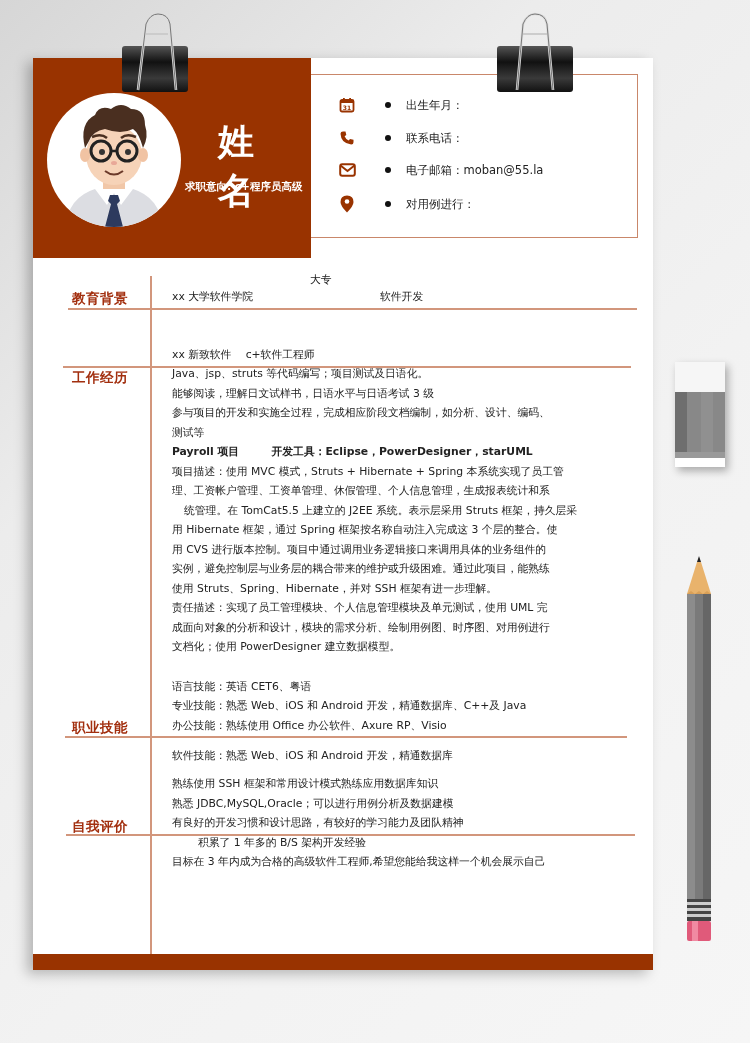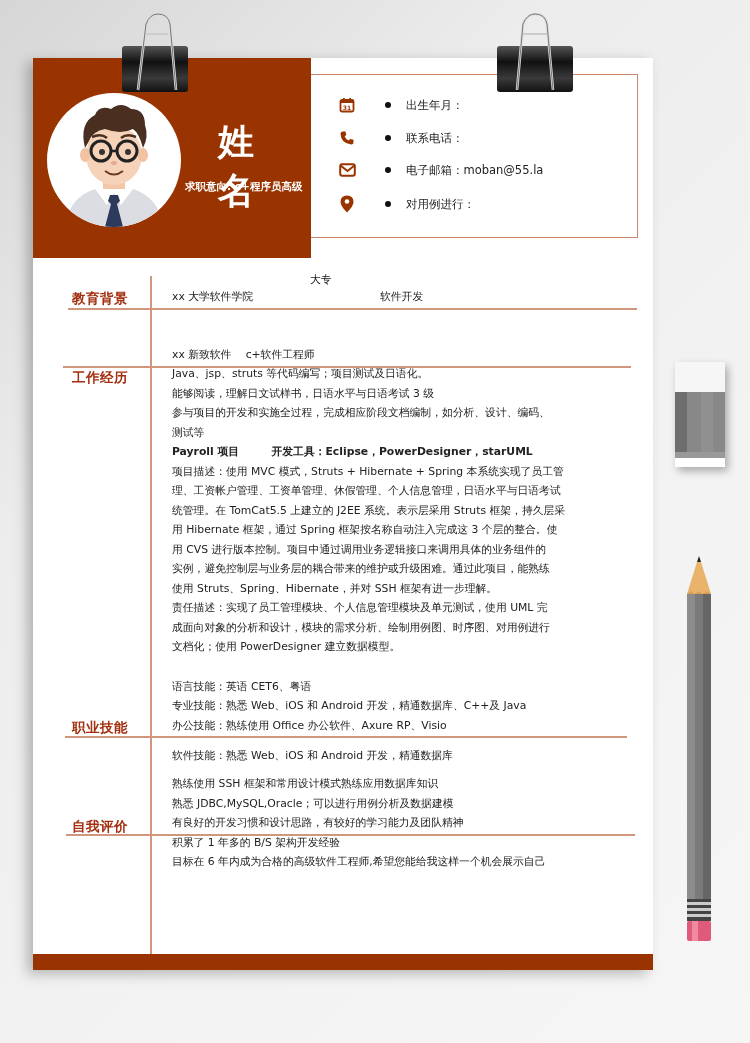--- a/index.html
+++ b/index.html
@@ -159,42 +159,42 @@
 <div class="line" style="top:287px;left:380px;">软件开发</div>
 
 <div class="section-title" style="top:349px;margin-top:20px;">工作经历</div>
 <div class="line" style="top:345px;">xx 新致软件　 c+软件工程师</div>
 <div class="line" style="top:364px;">Java、jsp、struts 等代码编写；项目测试及日语化。</div>
 <div class="line" style="top:384px;">能够阅读，理解日文试样书，日语水平与日语考试 3 级</div>
 <div class="line" style="top:403px;">参与项目的开发和实施全过程，完成相应阶段文档编制，如分析、设计、编码、</div>
 <div class="line" style="top:423px;">测试等</div>
 <div class="line" style="top:442px;font-weight:bold;">Payroll 项目　　　开发工具：Eclipse，PowerDesigner，starUML</div>
 <div class="line" style="top:462px;">项目描述：使用 MVC 模式，Struts + Hibernate + Spring 本系统实现了员工管</div>
-<div class="line" style="top:481px;">理、工资帐户管理、工资单管理、休假管理、个人信息管理，日语水平与日语考试</div>
-<div class="line" style="top:501px;">统管理。在 TomCat5.5 上建立的 J2EE 系统。表示层采用 Struts 框架，持久层采</div>
+<div class="line" style="top:481px;">理、工资帐户管理、工资单管理、休假管理、个人信息管理，生成报表统计和系</div>
+<div class="line" style="top:501px;margin-left:12px;">统管理。在 TomCat5.5 上建立的 J2EE 系统。表示层采用 Struts 框架，持久层采</div>
 <div class="line" style="top:520px;">用 Hibernate 框架，通过 Spring 框架按名称自动注入完成这 3 个层的整合。使</div>
 <div class="line" style="top:540px;">用 CVS 进行版本控制。项目中通过调用业务逻辑接口来调用具体的业务组件的</div>
 <div class="line" style="top:559px;">实例，避免控制层与业务层的耦合带来的维护或升级困难。通过此项目，能熟练</div>
 <div class="line" style="top:579px;">使用 Struts、Spring、Hibernate，并对 SSH 框架有进一步理解。</div>
 <div class="line" style="top:598px;">责任描述：实现了员工管理模块、个人信息管理模块及单元测试，使用 UML 完</div>
 <div class="line" style="top:618px;">成面向对象的分析和设计，模块的需求分析、绘制用例图、时序图、对用例进行</div>
 <div class="line" style="top:637px;">文档化；使用 PowerDesigner 建立数据模型。</div>
 
 <div class="section-title" style="top:719px;">职业技能</div>
 <div class="line" style="top:677px;">语言技能：英语 CET6、粤语</div>
 <div class="line" style="top:696px;">专业技能：熟悉 Web、iOS 和 Android 开发，精通数据库、C++及 Java</div>
 <div class="line" style="top:716px;">办公技能：熟练使用 Office  办公软件、Axure RP、Visio</div>
 <div class="line" style="top:735px;margin-top:11px;">软件技能：熟悉 Web、iOS 和 Android 开发，精通数据库</div>
 
 <div class="section-title" style="top:818px;">自我评价</div>
 <div class="line" style="top:774px;">熟练使用 SSH 框架和常用设计模式熟练应用数据库知识</div>
 <div class="line" style="top:794px;">熟悉 JDBC,MySQL,Oracle；可以进行用例分析及数据建模</div>
 <div class="line" style="top:813px;">有良好的开发习惯和设计思路，有较好的学习能力及团队精神</div>
-<div class="line" style="top:833px;">积累了 1 年多的 B/S 架构开发经验</div>
-<div class="line" style="top:852px;">目标在 6 年内成为合格的高级软件工程师,希望您能给我这样一个机会展示自己</div>
+<div class="line" style="top:833px;margin-left:26px;">积累了 1 年多的 B/S 架构开发经验</div>
+<div class="line" style="top:852px;">目标在 3 年内成为合格的高级软件工程师,希望您能给我这样一个机会展示自己</div>
 
 <div class="footer-bar"></div>
 
 <div class="eraser">
   <svg width="50" height="105" viewBox="0 0 50 105">
     <rect x="0" y="0" width="50" height="30" fill="#f6f6f6"></rect>
     <rect x="0" y="30" width="50" height="66" fill="#888"></rect>
     <rect x="0" y="30" width="12" height="66" fill="#6e6e6e"></rect>
     <rect x="26" y="30" width="12" height="66" fill="#909090"></rect>
     <rect x="0" y="90" width="50" height="6" fill="#999"></rect>

